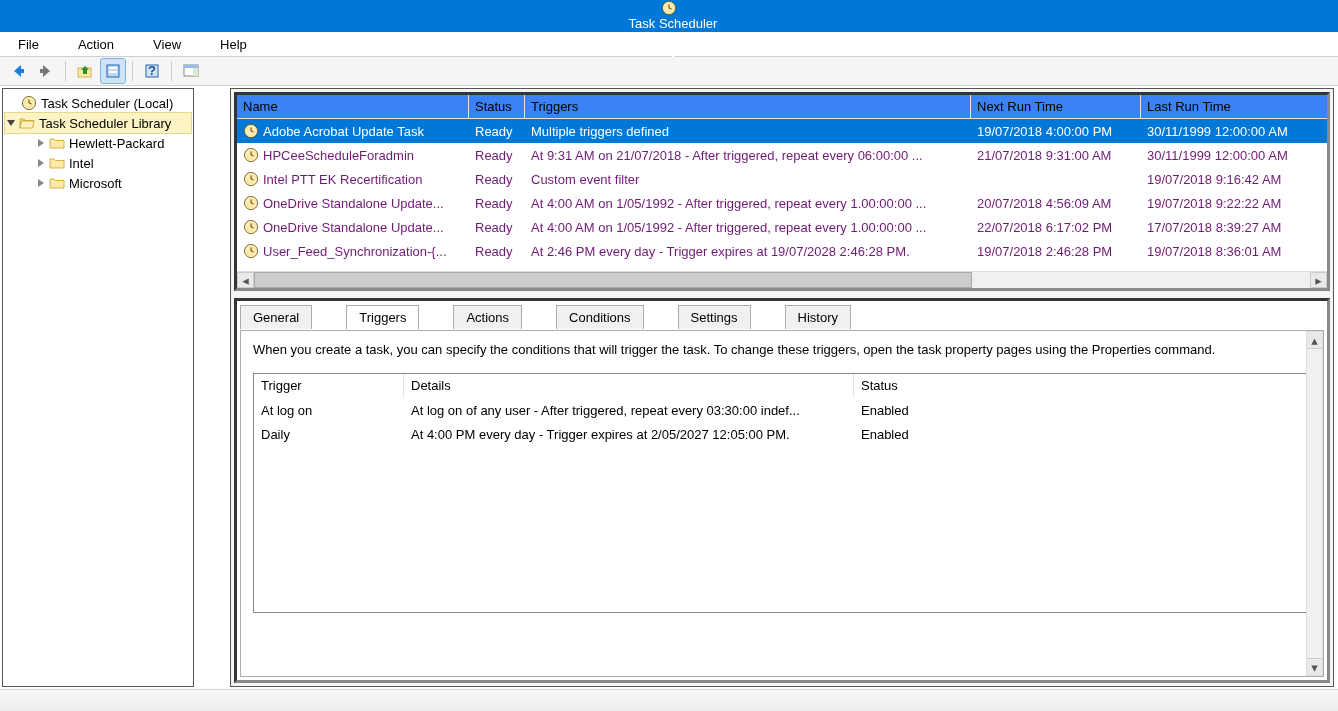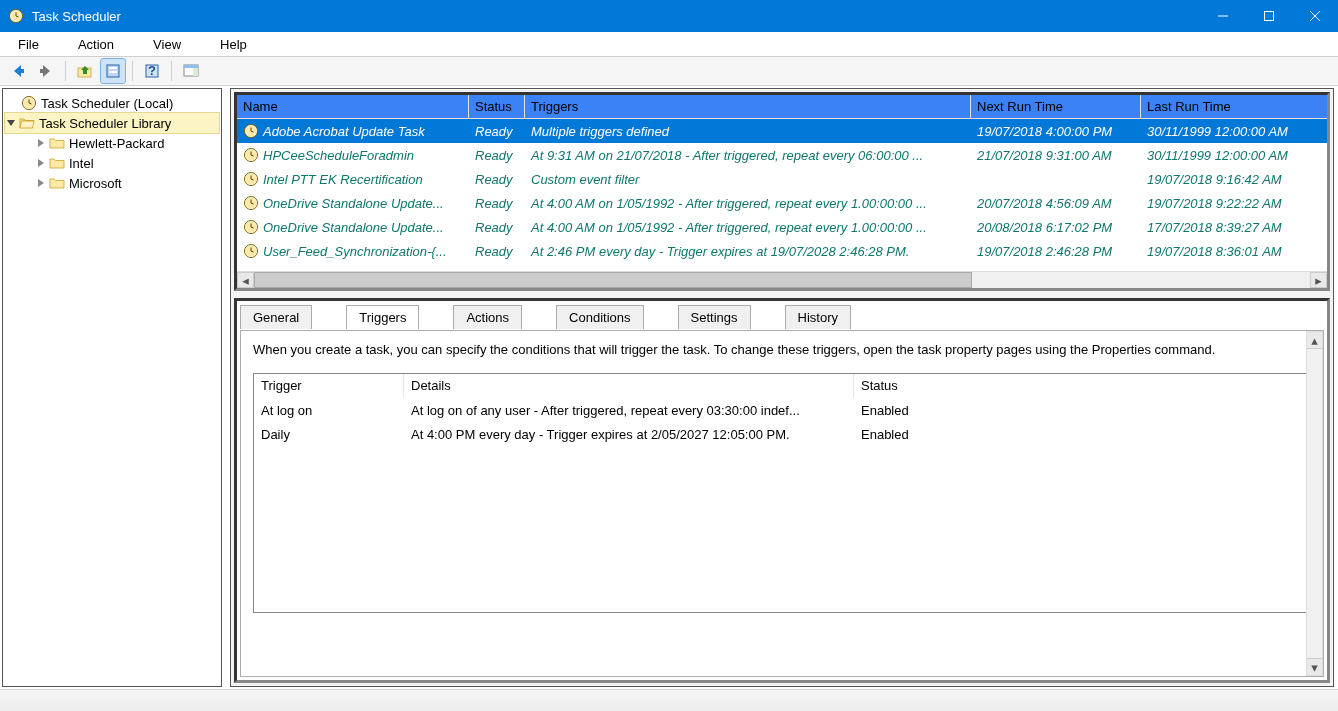--- a/index.html
+++ b/index.html
@@ -1,59 +1,59 @@
 <!DOCTYPE html>
 <html><head>
 <meta charset="utf-8">
 <style>
 * { margin:0; padding:0; box-sizing:border-box; font-family:"Segoe UI",Tahoma,sans-serif; font-size:13px; }
 body { width:1338px; height:711px; overflow:hidden; background:#fff; }
 
 
-.titlebar { background:#0078d7; height:32px; display:flex; align-items:center; color:#fff; padding-left:8px; }
+.titlebar { background:#0078d7; height:32px; display:flex; align-items:center; color:#fff; padding-left:8px;flex-direction:column; }
 .titlebar .icon { width:16px; height:16px; margin-right:8px; display:flex; align-items:center; justify-content:center; }
 .titlebar .title { font-size:13px; color:#fff; }
 .titlebar .spacer { flex:1; }
 .wbtn { width:46px; height:32px; display:flex; align-items:center; justify-content:center; color:#fff; }
 
 
 .menubar { height:24px; background:#fff; display:flex; align-items:center; padding:0 8px;gap:19px; }
 .menubar .menu-item { padding:2px 10px; font-size:13px; }
 
 
 .toolbar { height:30px; border-top:1px solid #d0d0d0; border-bottom:1px solid #d0d0d0; background:#f5f5f5; display:flex; align-items:center; padding:0 6px; gap:4px; }
 .tbtn { width:24px; height:24px; display:flex; align-items:center; justify-content:center; border-radius:2px; position:relative; }
 .tbtn.pressed { background:#cde3f8; outline:1px solid #7eb1dc; }
 .tsep { width:1px; height:20px; background:#ccc; margin:0 3px; }
 
 
 .client { position:absolute; top:86px; left:0; right:0; bottom:22px; }
 .statusbar { position:absolute; left:0; right:0; bottom:0; height:22px; background:linear-gradient(#f7f7f7,#ececec); border-top:1px solid #d0d0d0; }
 
 
-.tree-panel { position:absolute; left:2px; top:2px; width:220px; bottom:2px; border:1px solid #555; background:#fff; padding:4px 2px; overflow:hidden; }
+.tree-panel { position:absolute; left:2px; top:2px; width:192px; bottom:2px; border:1px solid #555; background:#fff; padding:4px 2px; overflow:hidden; }
 .tree-row { display:flex; align-items:center; height:20px; padding:0 2px; white-space:nowrap; }
 .tree-row.hl { background:#fdf4c5; outline:1px solid #e6d98f; }
 .twist { width:12px; height:12px; margin-right:2px; cursor:pointer; display:flex; align-items:center; justify-content:center; color:#666; }
 .twist.none { visibility:hidden; }
 .tico { width:16px; height:16px; margin-right:4px; display:flex; align-items:center; justify-content:center; }
 .treelabel { font-size:13px; }
 .ind1 { padding-left:0; }
 .ind2 { padding-left:30px; }
 
 
 .right-outer { position:absolute; left:230px; top:2px; right:4px; bottom:2px; border:1px solid #555; padding:3px; background:#f4f4f4; }
 .right-inner { width:100%; height:100%; position:relative; }
 
 
 .tasklist { position:absolute; top:0; left:0; right:0; height:199px; border:3px inset #888; background:#fff; display:flex; flex-direction:column; }
 .gridhead { display:flex; height:24px; border-bottom:1px solid #e0e0e0; }
 .gh { padding:4px 6px; font-size:13px; background:#3b82f6; border-right:1px solid #e5e5e5; overflow:hidden; white-space:nowrap; }
-.gridbody { flex:1; overflow:hidden;font-style:italic; }
-.grow { display:flex; height:24px; align-items:center; color:#0f766e; }
+.gridbody { flex:1; overflow:hidden; }
+.grow { display:flex; height:24px; align-items:center; color:#701a75; }
 .grow.sel { background:#0078d7; color:#fff; }
 .gcell { padding:2px 6px; font-size:13px; overflow:hidden; white-space:nowrap; text-overflow:ellipsis; }
 .taskico { width:16px; height:16px; margin-right:4px; flex-shrink:0; display:inline-flex; align-items:center; justify-content:center; }
 .c-name { width:232px; display:flex; align-items:center; }
 .c-status { width:56px; }
 .c-trig { width:446px; }
 .c-next { width:170px; }
 .c-last { width:165px; }
 .gridscroll { height:17px; background:#f0f0f0; display:flex; align-items:center; border-top:1px solid #ddd; }
 .gsbtn { width:17px; height:16px; display:flex; align-items:center; justify-content:center; color:#555; background:#e9e9e9; border:1px solid #ccc; }
@@ -338,21 +338,21 @@
               <div class="gcell c-name">
                 <span class="taskico">
                   <svg width="16" height="16">
                     <use href="#clock"></use>
                   </svg>
                 </span>
                 <span>OneDrive Standalone Update...</span>
               </div>
               <div class="gcell c-status">Ready</div>
               <div class="gcell c-trig">At 4:00 AM on 1/05/1992 - After triggered, repeat every 1.00:00:00 ...</div>
-              <div class="gcell c-next">20/08/2018 6:17:02 PM</div>
+              <div class="gcell c-next">22/07/2018 6:17:02 PM</div>
               <div class="gcell c-last" style="flex:1">17/07/2018 8:39:27 AM</div>
             </div>
             <div class="grow">
               <div class="gcell c-name">
                 <span class="taskico">
                   <svg width="16" height="16">
                     <use href="#clock"></use>
                   </svg>
                 </span>
                 <span>User_Feed_Synchronization-{...</span>

